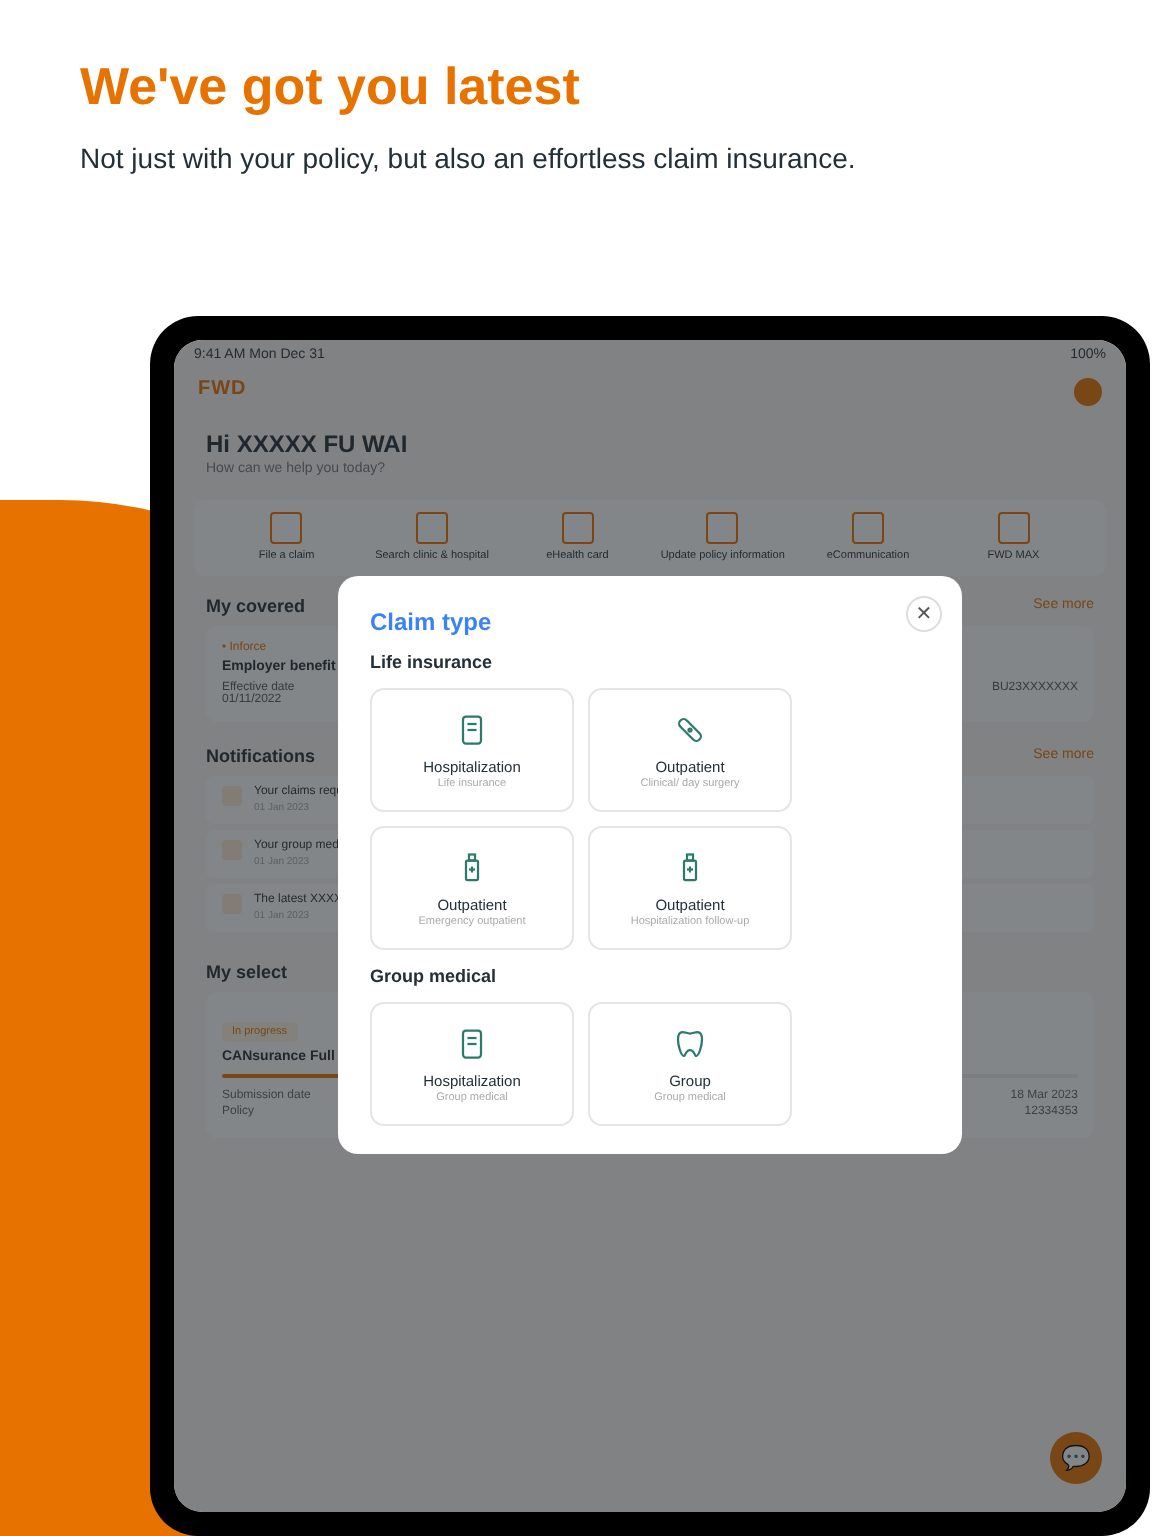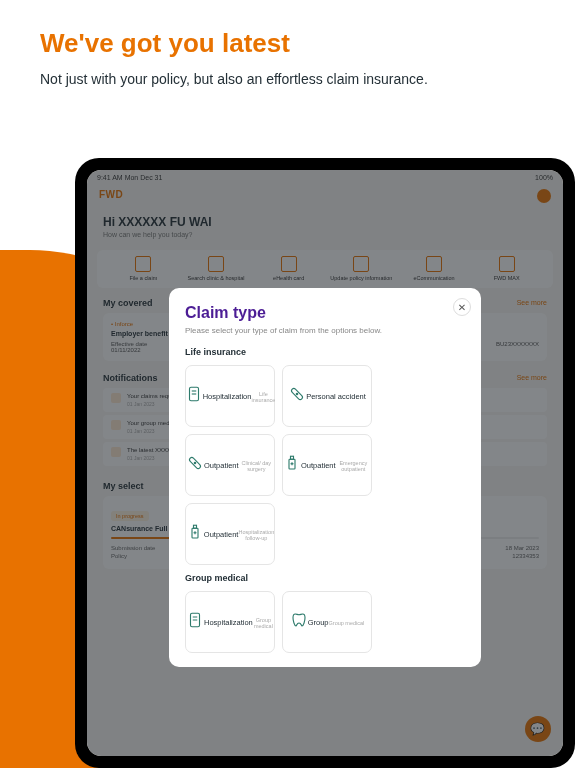--- a/index.html
+++ b/index.html
@@ -34,26 +34,26 @@
 .notif .dt{font-size:5px;color:#aaa;margin-top:2px}
 .claim-card{background:#fff;border-radius:6px;padding:8px}
 .progress-tag{display:inline-block;background:#fff3e0;color:#e87200;font-size:5.5px;padding:2px 5px;border-radius:3px;margin-bottom:4px}
 .claim-name{font-size:7px;color:#243037;font-weight:600;margin-bottom:5px}
 .progbar{height:2px;background:#eee;border-radius:1px;margin-bottom:6px;position:relative}
 .progbar::after{content:"";position:absolute;left:0;top:0;width:32%;height:100%;background:#e87200;border-radius:1px}
 .claim-row{display:flex;justify-content:space-between;font-size:6px;color:#666;margin-bottom:2px}
 .fab{position:absolute;right:12px;bottom:14px;width:26px;height:26px;background:#e87200;border-radius:50%;display:flex;align-items:center;justify-content:center;color:#fff;font-size:12px}
 .overlay{position:absolute;inset:0;background:rgba(30,35,40,0.55);z-index:3;border-radius:14px}
 .modal{position:absolute;left:50%;top:118px;transform:translateX(-50%);width:312px;background:#fff;border-radius:10px;padding:16px 16px 14px;z-index:4}
-.modal h3{font-size:16px;font-weight:600;color:#4c1d95;margin-bottom:4px}
+.modal h3{font-size:12px;font-weight:600;color:#3b82f6;margin-bottom:4px}
 .modal .sub{font-size:8px;color:#888;margin-bottom:12px}
 .close{position:absolute;right:10px;top:10px;width:18px;height:18px;border:1px solid #ddd;border-radius:50%;display:flex;align-items:center;justify-content:center;font-size:10px;color:#555;cursor:pointer}
 .group-label{font-size:9px;font-weight:600;color:#243037;margin:8px 0 8px}
 .tiles{display:flex;flex-wrap:wrap;gap:7px}
-.tile{width:90px;height:62px;border:1px solid #e5e5e5;border-radius:7px;display:flex;align-items:center;justify-content:center;cursor:pointer}
+.tile{width:102px;height:62px;border:1px solid #e5e5e5;border-radius:7px;display:flex;flex-direction:column;align-items:center;justify-content:center;cursor:pointer}
 .tile .ticon{width:18px;height:18px;margin-bottom:5px;display:flex;align-items:center;justify-content:center}
 .tile .ticon svg{width:18px;height:18px;stroke:#2d7a6b;fill:none;stroke-width:1.5}
 .tile .ttitle{font-size:7.5px;color:#243037;font-weight:500;text-align:center}
 .tile .tsub{font-size:5.5px;color:#aaa;text-align:center;margin-top:1px}
 </style>
 </head>
 <body>
 
 <div class="bg-orange"></div>
 
@@ -69,21 +69,21 @@
       <span>9:41 AM Mon Dec 31</span>
       <span>100%</span>
     </div>
 
     <div class="topbar">
       <div class="logo">FWD</div>
       <div class="avatar"></div>
     </div>
 
     <div class="greeting">
-      <h2>Hi XXXXXX FU WAI</h2>
+      <h2>Hi XXXXX FU WAI</h2>
       <p>How can we help you today?</p>
     </div>
 
     <div class="actions" id="qa">
         <div class="act">
       <div class="ico"></div>
       <div class="lbl">File a claim</div>
     </div>
         <div class="act">
       <div class="ico"></div>
@@ -181,44 +181,33 @@
       <span>💬</span>
     </div>
 
     <div class="overlay"></div>
 
     <div class="modal">
       <div class="close">
         <span>✕</span>
       </div>
       <h3>Claim type</h3>
-      <div class="sub">Please select your type of claim from the options below.</div>
       <div id="modal-groups">
           <div class="group-label">Life insurance</div>
     <div class="tiles">
             <div class="tile">
       <div class="ticon">
                 <svg viewBox="0 0 24 24">
                   <rect x="6" y="3" width="12" height="18" rx="2"></rect>
                   <line x1="9" y1="8" x2="15" y2="8"></line>
                   <line x1="9" y1="12" x2="15" y2="12"></line>
                 </svg>
               </div>
       <div class="ttitle">Hospitalization</div>
       <div class="tsub">Life insurance</div>
-    </div>
-            <div class="tile">
-      <div class="ticon">
-                <svg viewBox="0 0 24 24">
-                  <rect x="3" y="9" width="18" height="6" rx="3" transform="rotate(45 12 12)"></rect>
-                  <circle cx="12" cy="12" r="1"></circle>
-                </svg>
-              </div>
-      <div class="ttitle">Personal accident</div>
-
     </div>
             <div class="tile">
       <div class="ticon">
                 <svg viewBox="0 0 24 24">
                   <rect x="3" y="9" width="18" height="6" rx="3" transform="rotate(45 12 12)"></rect>
                   <circle cx="12" cy="12" r="1"></circle>
                 </svg>
               </div>
       <div class="ttitle">Outpatient</div>
       <div class="tsub">Clinical/ day surgery</div>

